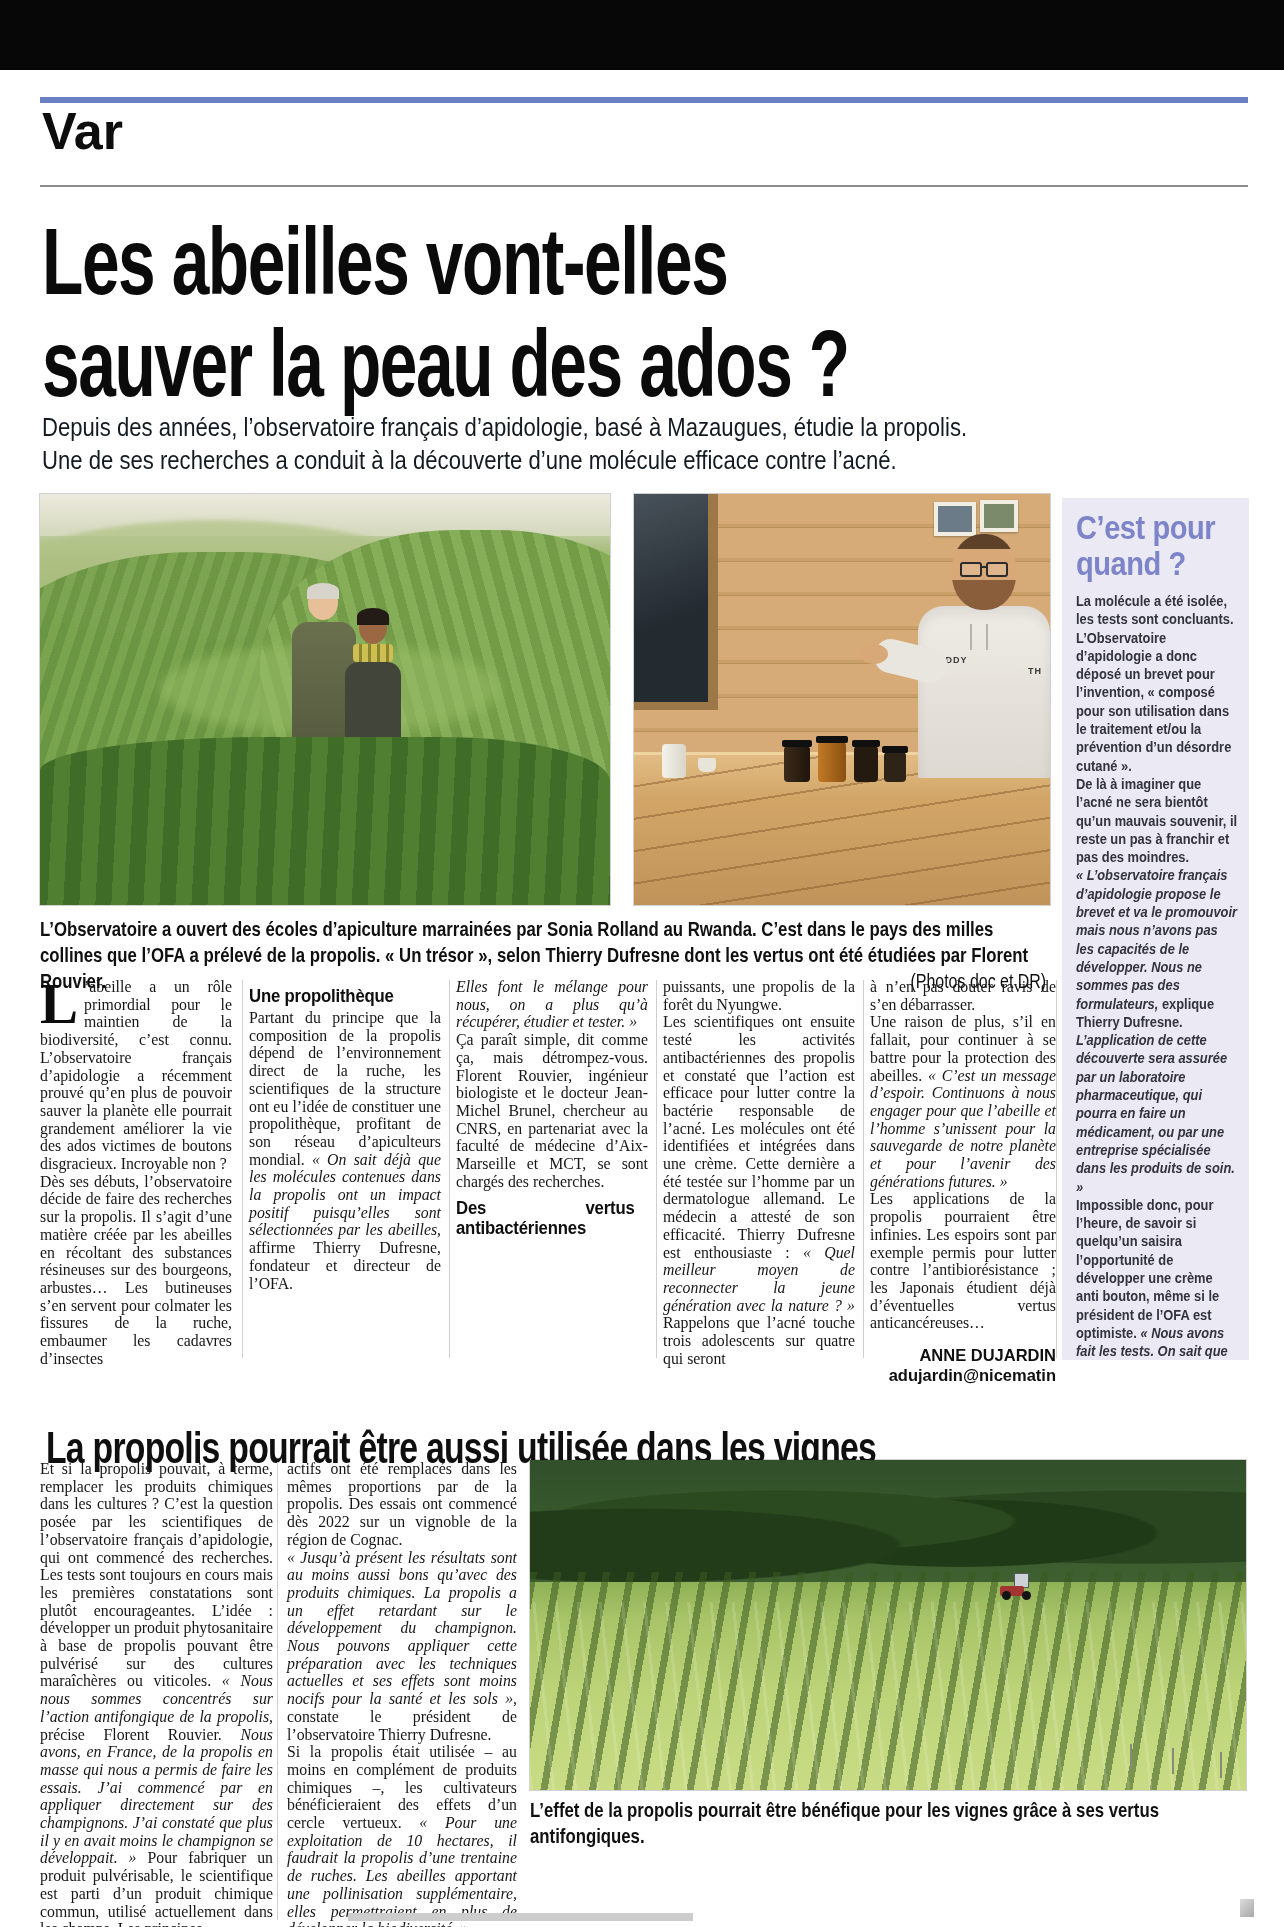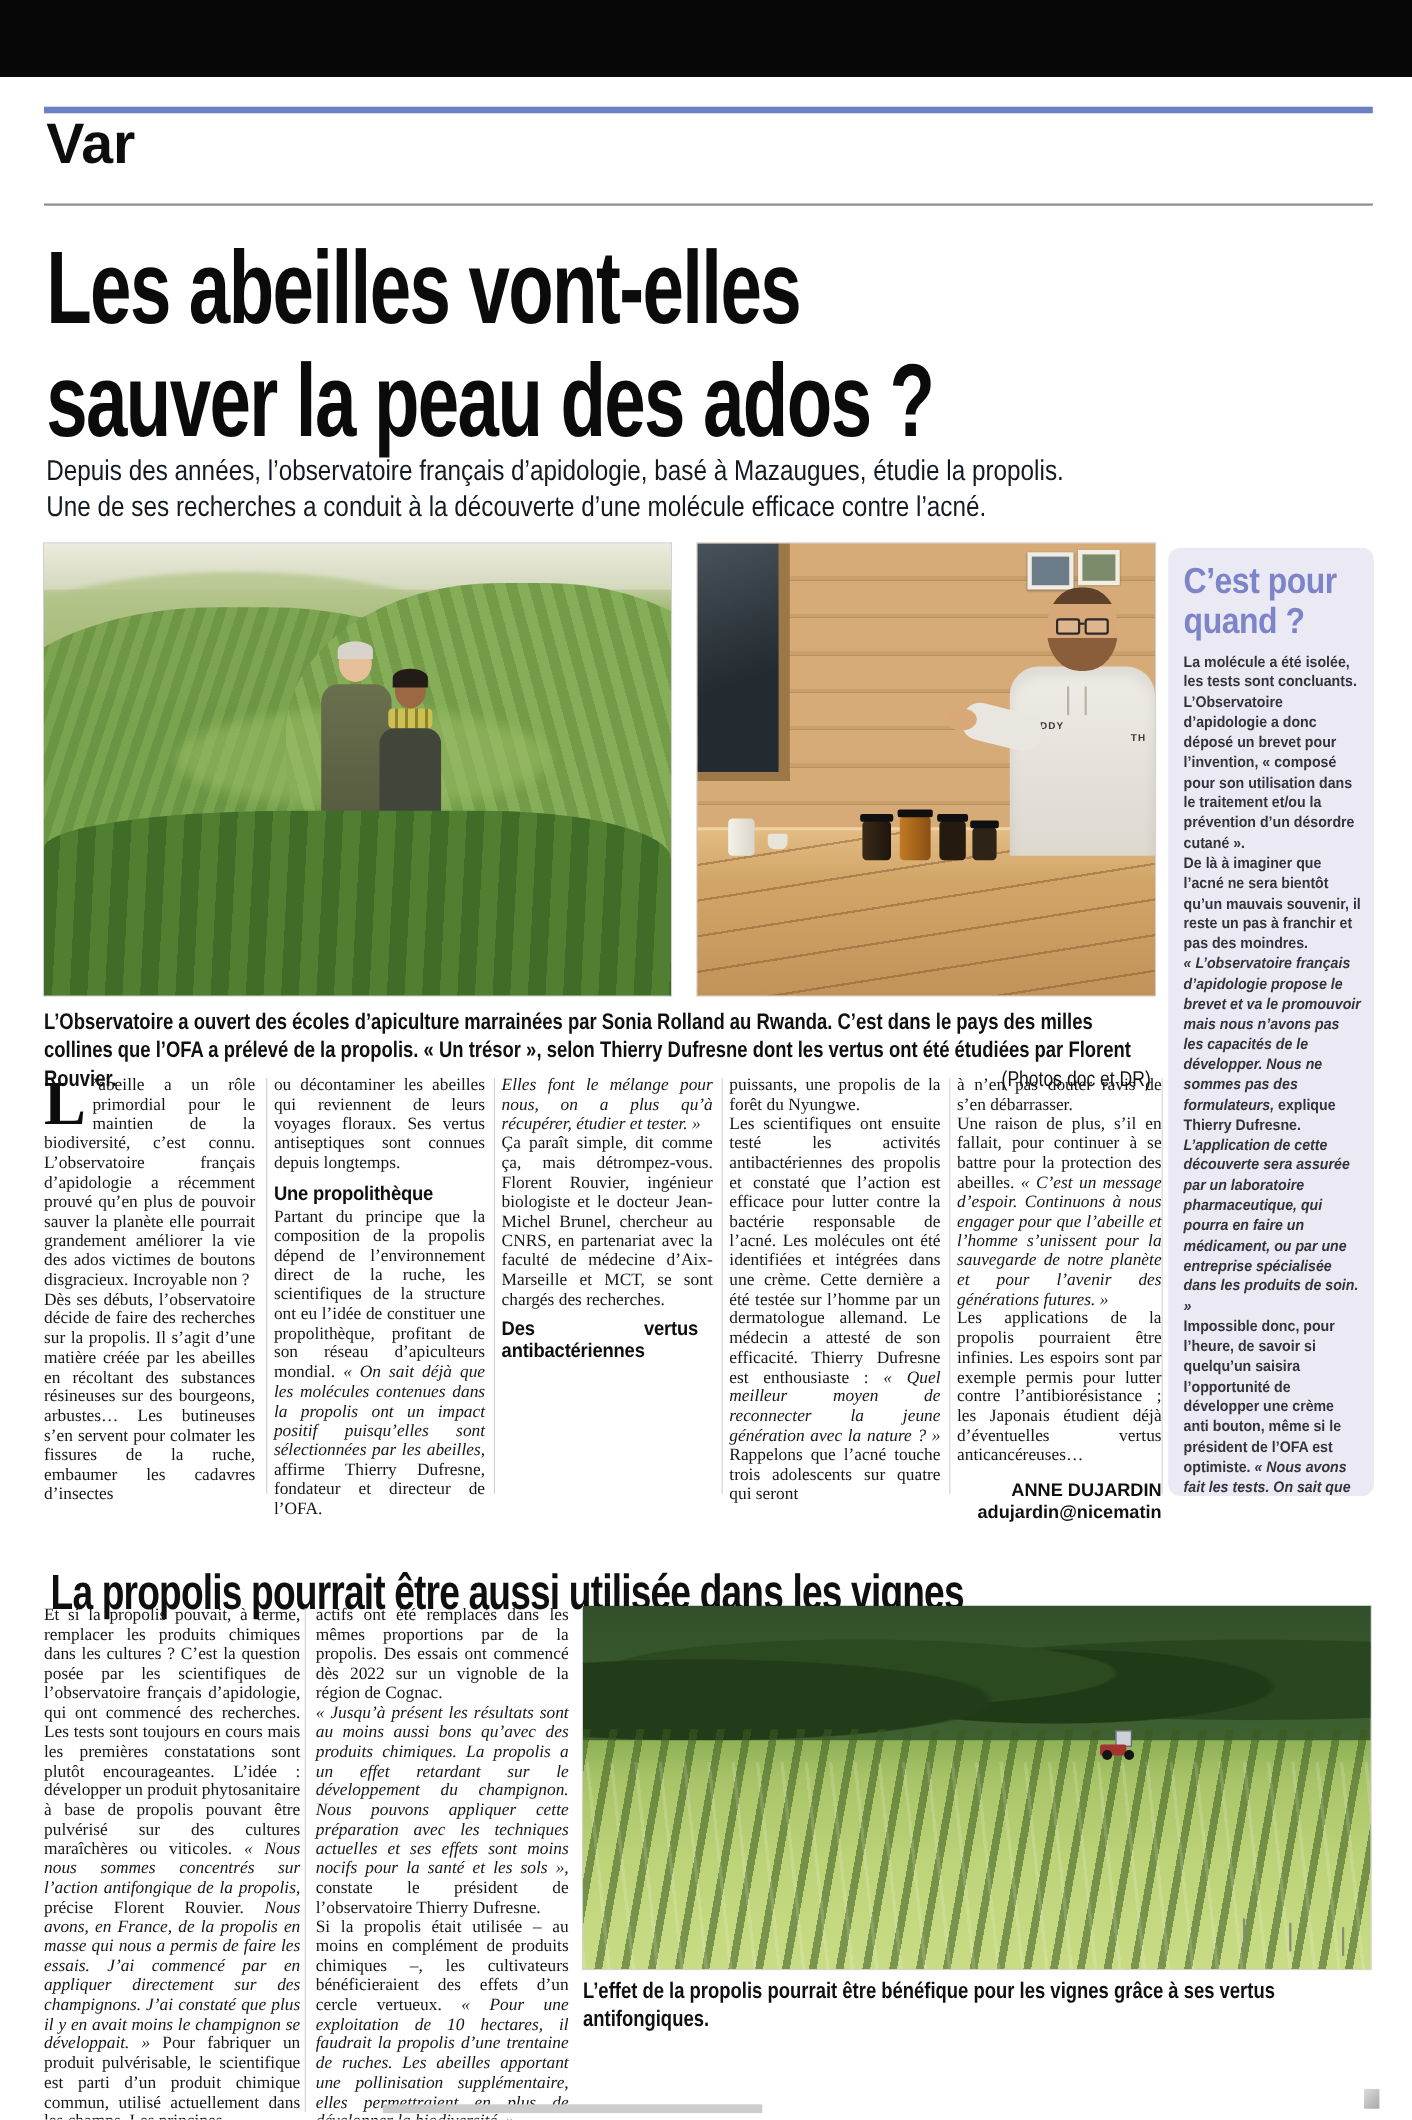--- a/index.html
+++ b/index.html
@@ -97,21 +97,21 @@
   .l1{left:326px;} .l2{left:352px;}
   .bridge{position:absolute;left:346px;top:72px;width:6px;height:2px;background:#2b2b2b;}
   .man-arm{position:absolute;left:240px;top:150px;width:74px;height:34px;background:#e9e6df;border-radius:16px;transform:rotate(14deg);}
   .man-hand{position:absolute;left:226px;top:150px;width:28px;height:20px;background:#d9a878;border-radius:50%;}
   
   .main-cap{position:absolute;left:40px;top:916px;width:1232px;transform:scaleX(.818);transform-origin:0 0;
             font:700 20.5px/26px "Liberation Sans",sans-serif;color:#101010;}
   .credit{position:absolute;right:2px;bottom:0;font-weight:400;font-size:19.5px;}
   
   .sidebar{position:absolute;left:1062px;top:498px;width:187px;height:862px;background:#eae9f4;
-           box-sizing:border-box;padding:10px 12px 0 14px;overflow:hidden;border-radius:11px;}
+           box-sizing:border-box;padding:10px 12px 0 14px;overflow:hidden;}
   .sb-title{margin:2px 0 10px;transform:scaleX(.88);transform-origin:0 0;
             font:800 33px/36px "Liberation Sans",sans-serif;color:#7d85c8;letter-spacing:-.5px;}
   .sb-title span{display:block;white-space:nowrap;}
   .sb-body{width:177px;transform:scaleX(.92);transform-origin:0 0;
            font:700 14px/18.3px "Liberation Sans",sans-serif;color:#33333b;}
   .sb-body p{margin:0;}
   
   .col{position:absolute;top:978px;width:192px;font:15.8px/17.7px "Liberation Serif",serif;
        text-align:justify;color:#161616;}
   .col p{margin:0;}
@@ -243,21 +243,20 @@
   <div class="vr r3"></div>
   <div class="vr r4"></div>
   <div class="vr r5"></div>
 
   <div class="col c1">
     <p><span class="dropcap">L</span><span>’abeille a un rôle primordial pour le maintien de la biodiversité, c’est connu. L’observatoire français d’apidologie a récemment prouvé qu’en plus de pouvoir sauver la planète elle pourrait grandement améliorer la vie des ados victimes de boutons disgracieux. Incroyable non ?</span></p>
     <p><span>Dès ses débuts, l’observatoire décide de faire des recherches sur la propolis. Il s’agit d’une matière créée par les abeilles en récoltant des substances résineuses sur des bourgeons, arbustes… Les butineuses s’en servent pour colmater les fissures de la ruche, embaumer les cadavres d’insectes</span></p>
   </div>
 
   <div class="col c2">
-    <p><span>ou décontaminer les abeilles qui reviennent de leurs voyages floraux. Ses vertus antiseptiques sont connues depuis longtemps.</span></p>
     <h3 class="subhead">Une propolithèque</h3>
     <p><span>Partant du principe que la composition de la propolis dépend de l’environnement direct de la ruche, les scientifiques de la structure ont eu l’idée de constituer une propolithèque, profitant de son réseau d’apiculteurs mondial. </span><span class="it">« On sait déjà que les molécules contenues dans la propolis ont un impact positif puisqu’elles sont sélectionnées par les abeilles, </span><span>affirme Thierry Dufresne, fondateur et directeur de l’OFA.</span></p>
   </div>
 
   <div class="col c3">
     <p class="it"><span>Elles font le mélange pour nous, on a plus qu’à récupérer, étudier et tester. »</span></p>
     <p><span>Ça paraît simple, dit comme ça, mais détrompez-vous. Florent Rouvier, ingénieur biologiste et le docteur Jean-Michel Brunel, chercheur au CNRS, en partenariat avec la faculté de médecine d’Aix-Marseille et MCT, se sont chargés des recherches.</span></p>
     <h3 class="subhead">Des vertus antibactériennes</h3>
   </div>
 

